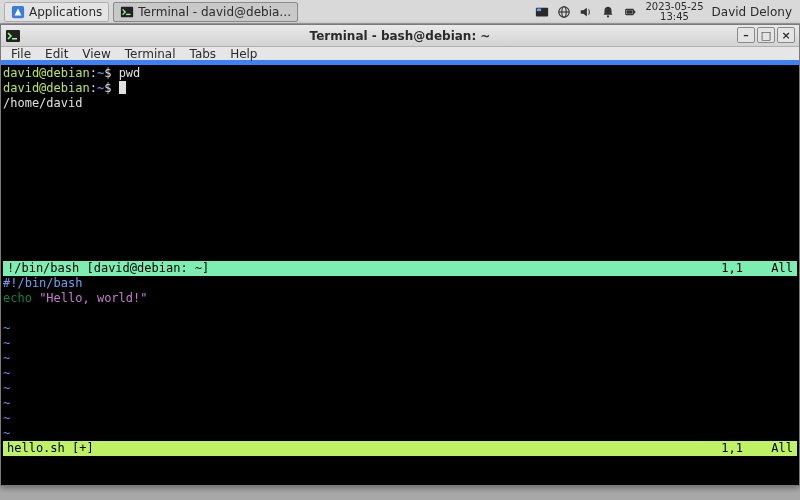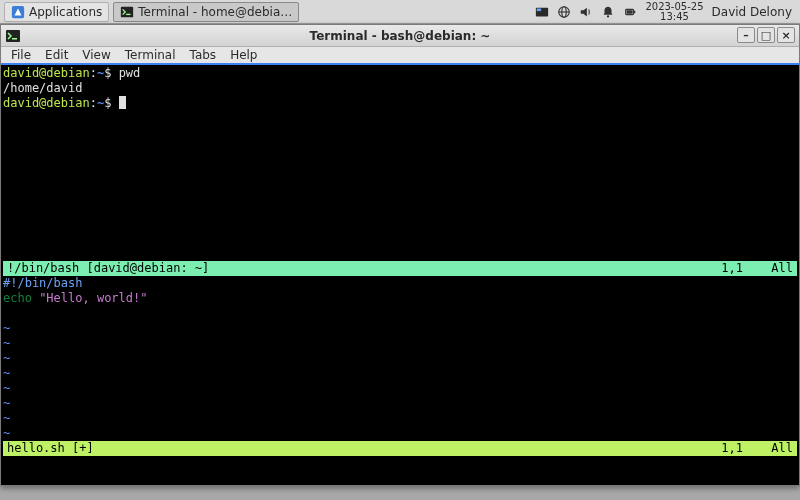--- a/index.html
+++ b/index.html
@@ -52,23 +52,23 @@
     font-size: 12px; font-weight: bold;
   }
   .titlebar .title-icon { position: absolute; left: 4px; top: 3px; }
   .titlebar .title-icon svg { width: 16px; height: 16px; }
   .winbtns { position: absolute; right: 4px; top: 2px; display: flex; gap: 2px; }
   .winbtn { width: 18px; height: 16px; border: 1px solid #8a8a8a; background: #e4e4e4;
             display:flex; align-items:center; justify-content:center; font-size:11px; line-height:1;
             border-radius:2px; cursor:pointer; }
   .menubar {
     height: 18px; background: #e6e6e6;
-    display: flex; gap: 2px;
+    display: flex; align-items: center; gap: 2px;
     padding: 0 4px;
-    border-bottom: 2px solid #3b82f6;
+    border-bottom: 5px solid #3b82f6;
     font-size: 12px;
   }
   .menubar .menu { padding: 1px 6px; }
 
   
   .term {
     width: 100%; height: 420px;
     background: #000;
     color: #e0e0e0;
     padding: 1px 2px;
@@ -115,21 +115,21 @@
     <span>Applications</span>
   </div>
   <div class="task active">
     <span>
       <svg viewBox="0 0 16 16">
           <rect x="1" y="2" width="14" height="12" rx="1" fill="#222"></rect>
           <path d="M3 5 L6 8 L3 11" stroke="#9f9" stroke-width="1.5" fill="none"></path>
           <rect x="7" y="10" width="5" height="1.5" fill="#9f9"></rect>
         </svg>
     </span>
-    <span>Terminal - home@debia…</span>
+    <span>Terminal - david@debia…</span>
   </div>
   <div class="spacer"></div>
   <div class="tray">
     <span>
       <svg viewBox="0 0 16 16">
           <rect x="1" y="3" width="14" height="10" fill="#2a2a2a" rx="1"></rect>
           <rect x="2" y="4" width="5" height="3" fill="#6aa1f2"></rect>
         </svg>
     </span>
     <span>
@@ -187,22 +187,22 @@
     <span class="menu">Edit</span>
     <span class="menu">View</span>
     <span class="menu">Terminal</span>
     <span class="menu">Tabs</span>
     <span class="menu">Help</span>
   </div>
 
   <div class="term mono">
 
     <div class="line"><span class="p-user">david@debian</span><span class="p-sep">:</span><span class="p-path">~</span><span class="p-sep">$ </span><span>pwd</span></div>
+    <div class="line"><span class="p-user">david@debian</span><span class="p-sep">:</span><span class="p-path">~</span><span class="p-sep">$ </span><span class="cursor"></span></div>
     <div class="line">/home/david</div>
-    <div class="line"><span class="p-user">david@debian</span><span class="p-sep">:</span><span class="p-path">~</span><span class="p-sep">$ </span><span class="cursor"></span></div>
 
     <div class="line">&nbsp;</div>
     <div class="line">&nbsp;</div>
     <div class="line">&nbsp;</div>
     <div class="line">&nbsp;</div>
     <div class="line">&nbsp;</div>
     <div class="line">&nbsp;</div>
     <div class="line">&nbsp;</div>
     <div class="line">&nbsp;</div>
     <div class="line">&nbsp;</div>

